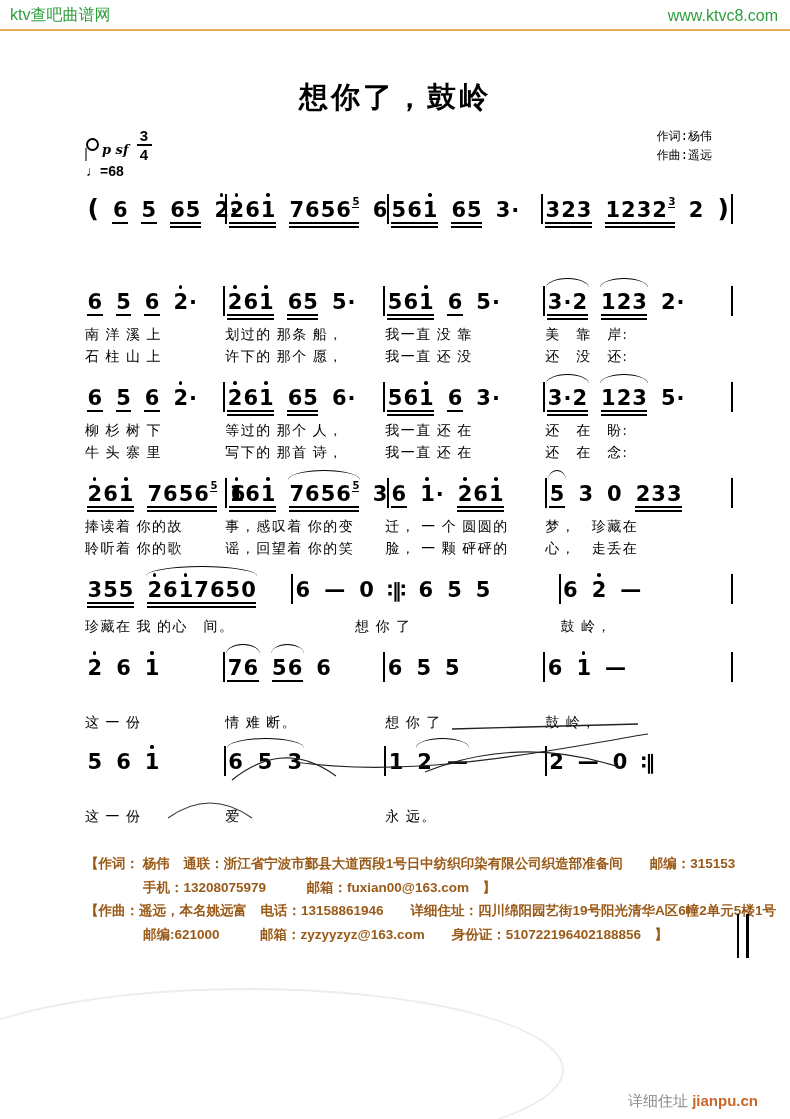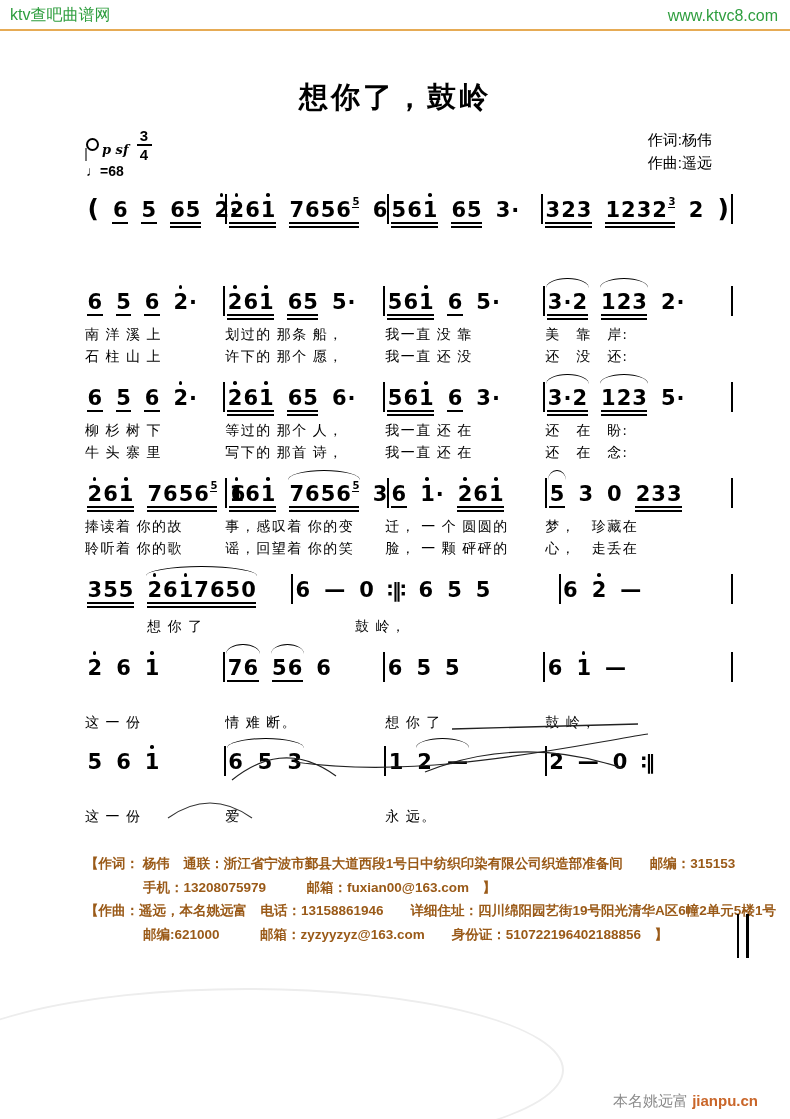--- a/index.html
+++ b/index.html
@@ -16,21 +16,21 @@
            padding:10px 78px 0 86px;height:52px;}
   .meta-left{position:relative;width:120px;height:52px;}
   .clefgrp{display:flex;align-items:flex-start;}
   .clef-circle{width:9px;height:9px;border:2px solid #000;border-radius:50%;position:relative;margin-top:10px;}
   .clef-circle::after{content:"";position:absolute;left:-3px;top:8px;width:2px;height:13px;background:#777;}
   .dyn{font-family:"DejaVu Serif",serif;font-style:italic;font-size:13px;font-weight:bold;margin:14px 0 0 3px;}
   .ts{display:inline-flex;flex-direction:column;align-items:center;font-size:15px;font-weight:bold;
       line-height:1;margin-left:8px;margin-top:0px;}
   .tsbar{width:15px;height:1.5px;background:#000;margin:1px 0;}
   .tempo{font-size:14px;font-weight:bold;margin-top:1px;}
-  .credits{font-size:15px;line-height:1.55;font-family:Liberation Sans, sans-serif;}
+  .credits{font-size:12px;line-height:1.55;font-family:Liberation Mono, monospace;}
   
   .score{margin-left:85px;width:648px;}
   .sline{margin-bottom:6px;}
   .srow{display:flex;align-items:flex-end;}
   .measure{display:flex;align-items:baseline;gap:13px;padding:16px 3px 9px 2px;box-sizing:border-box;}
   .bar{width:2px;background:#000;height:30px;margin-bottom:6px;flex:none;}
   .grp{font-size:21px;font-weight:bold;font-family:"DejaVu Sans",sans-serif;position:relative;
        line-height:1;display:inline-flex;align-items:baseline;white-space:nowrap;}
   .nch{display:inline-block;position:relative;padding:0 .5px;}
   .od{position:absolute;top:-7px;left:50%;margin-left:-2px;width:3.5px;height:3.5px;border-radius:50%;background:#000;}
@@ -533,20 +533,21 @@
             <span class="nch">—</span>
           </span>
         </div>
         <div class="bar"></div>
       </div>
       <div class="lyr">
         <div class="lcell" style="width: 270px;"></div>
         <div class="lcell" style="width: 174px;"></div>
       </div>
       <div class="lyr">
+        <div class="lcell" style="width: 210px;">珍藏在 我 的心　间。</div>
         <div class="lcell" style="width: 270px;">　　　　想 你 了</div>
         <div class="lcell" style="width: 174px;">鼓 岭，</div>
       </div>
     </div>
     <div class="sline" style="margin-bottom: 4px;">
       <div class="srow">
         <div class="measure" style="width: 140px;">
           <span class="grp">
             <span class="nch">2<i class="od"></i></span>
           </span>
@@ -678,14 +679,14 @@
 <svg class="penmarks" width="790" height="150" viewBox="0 0 790 150">
   <path d="M452,29 L638,24" stroke="#222" stroke-width="1.3" fill="none"></path>
   <path d="M295,62 C420,80 560,48 648,34" stroke="#222" stroke-width="1.2" fill="none"></path>
   <path d="M232,80 Q284,38 336,76" stroke="#222" stroke-width="1.2" fill="none"></path>
   <path d="M425,72 Q520,34 622,68" stroke="#222" stroke-width="1.2" fill="none"></path>
   <path d="M168,118 Q210,88 252,118" stroke="#333" stroke-width="1.1" fill="none"></path>
 </svg>
 <div class="scan-artifact"></div>
 
 <div class="footer">
-  <span class="gray">本名姚远富 </span><a class="orange" href="#">jianpu.cn</a>
+  <span class="gray">详细住址 </span><a class="orange" href="#">jianpu.cn</a>
 </div>
 
 </body></html>

